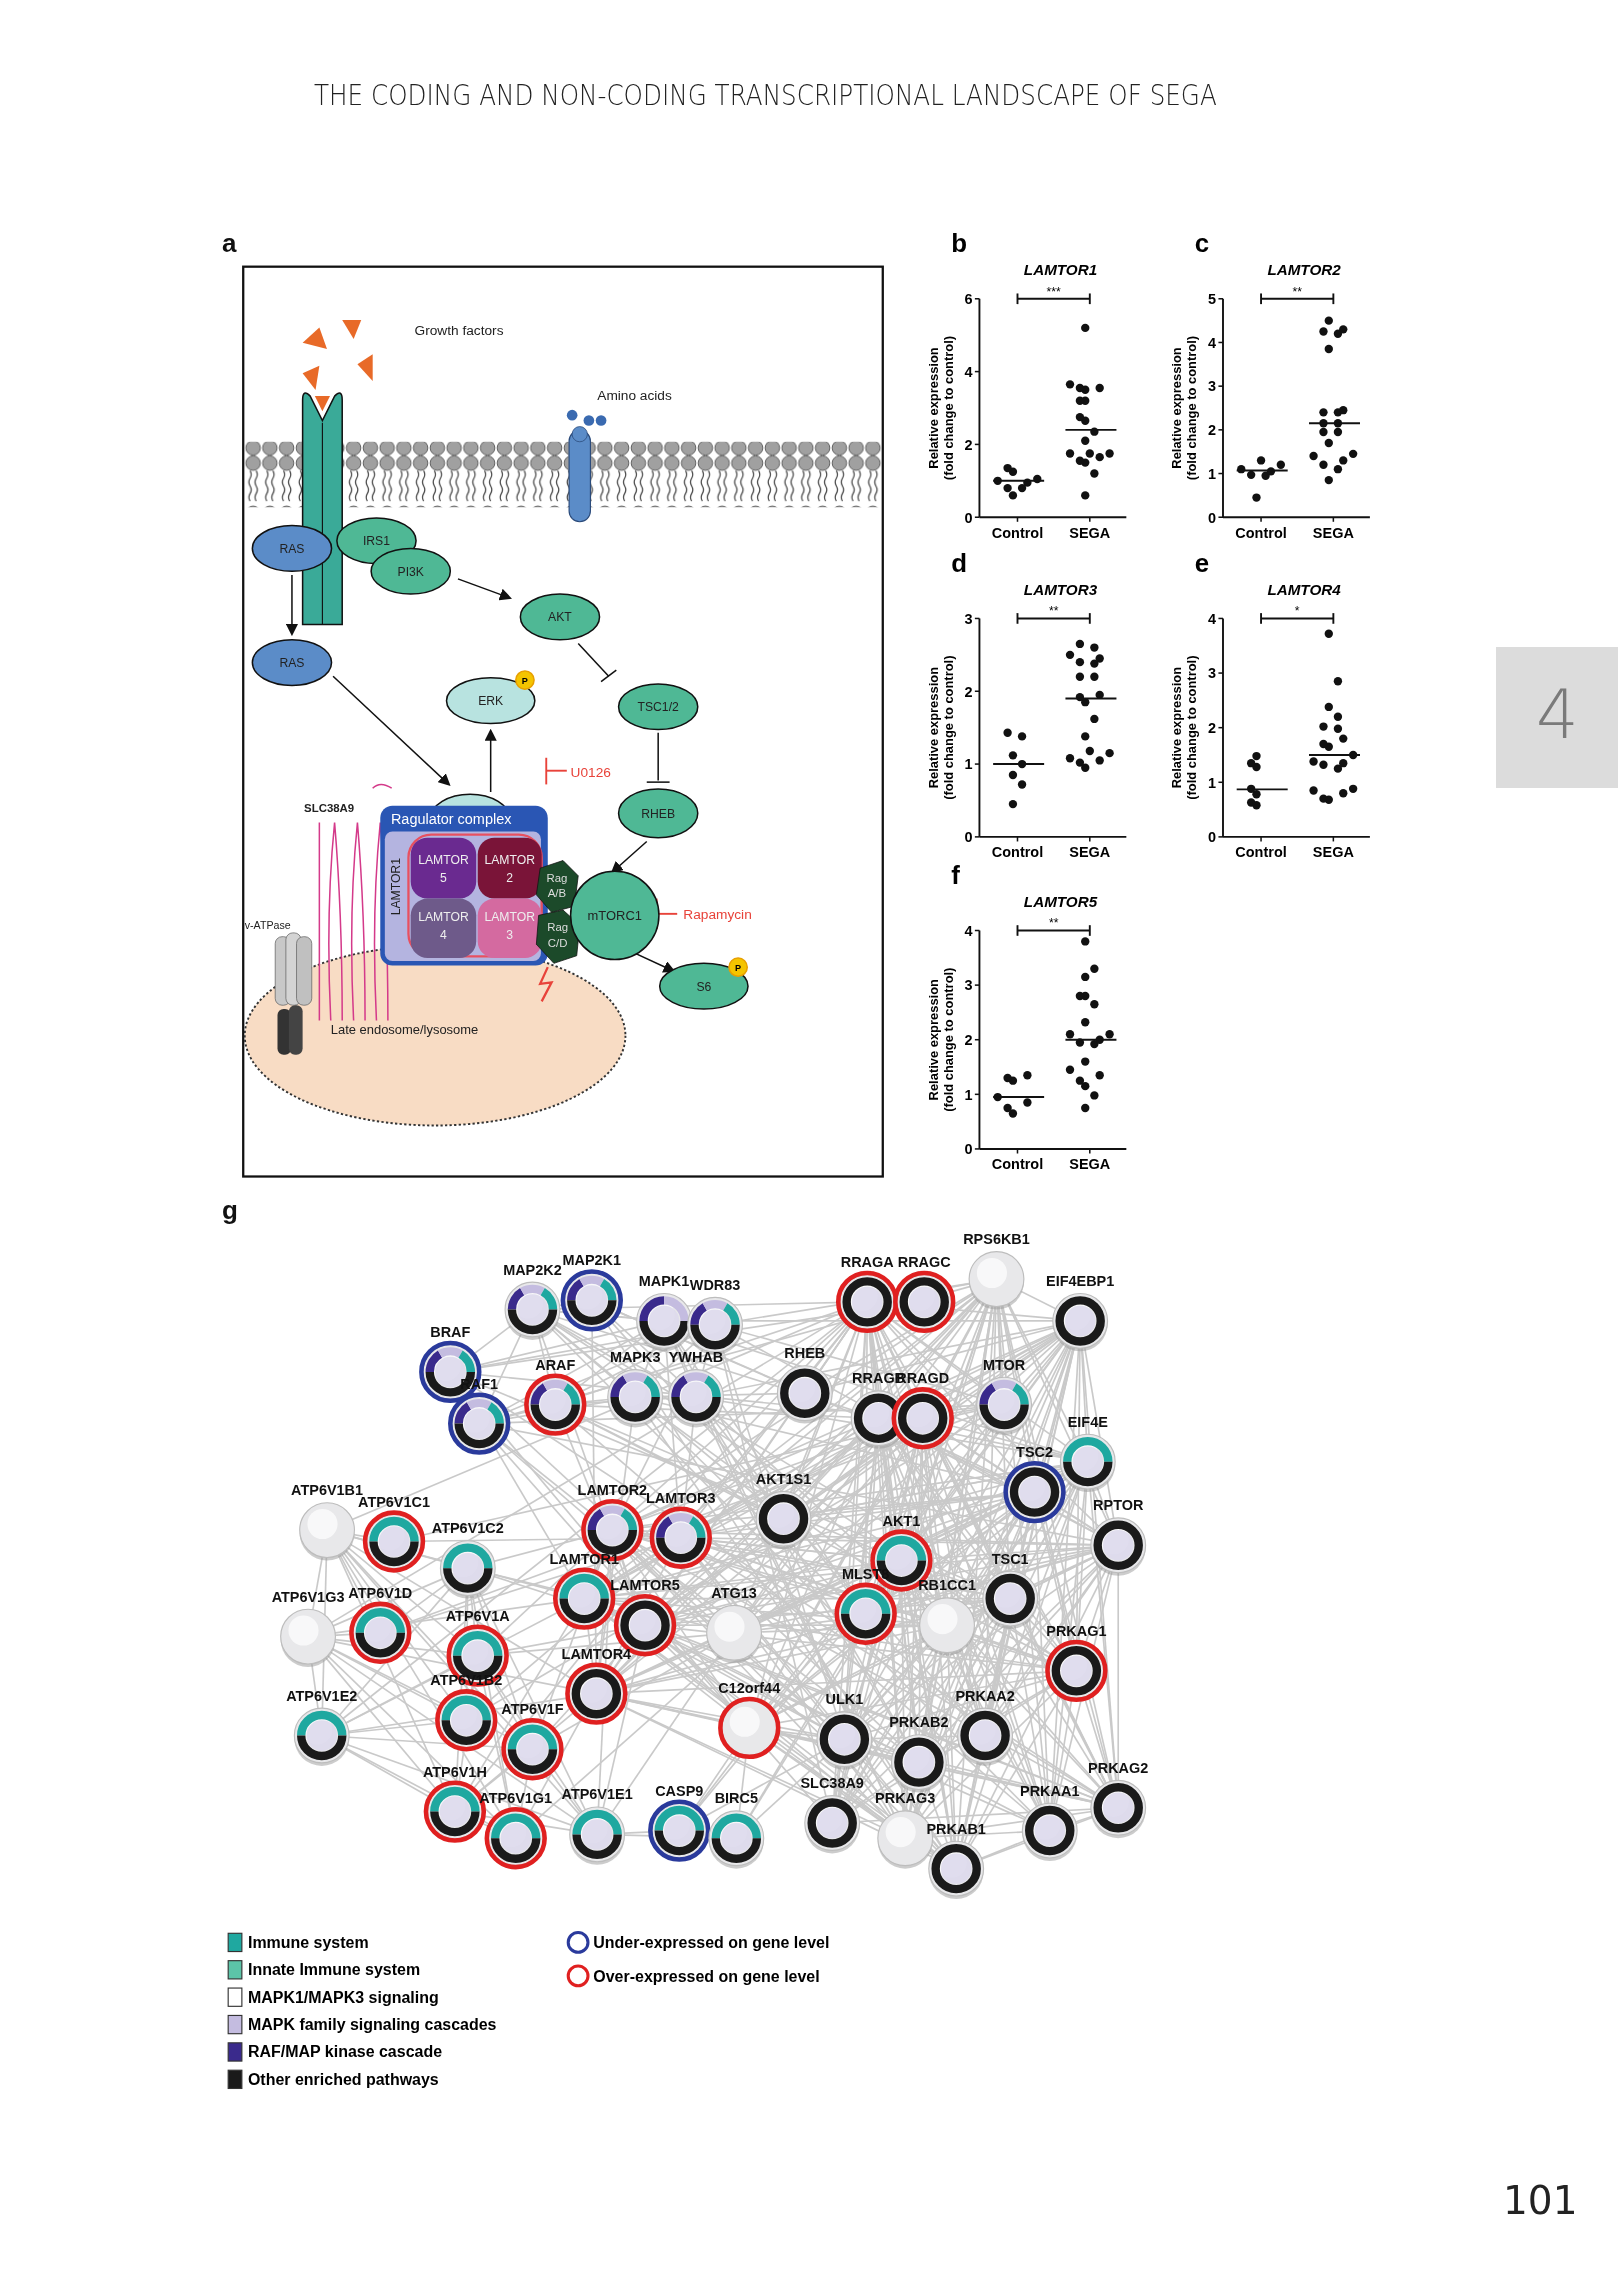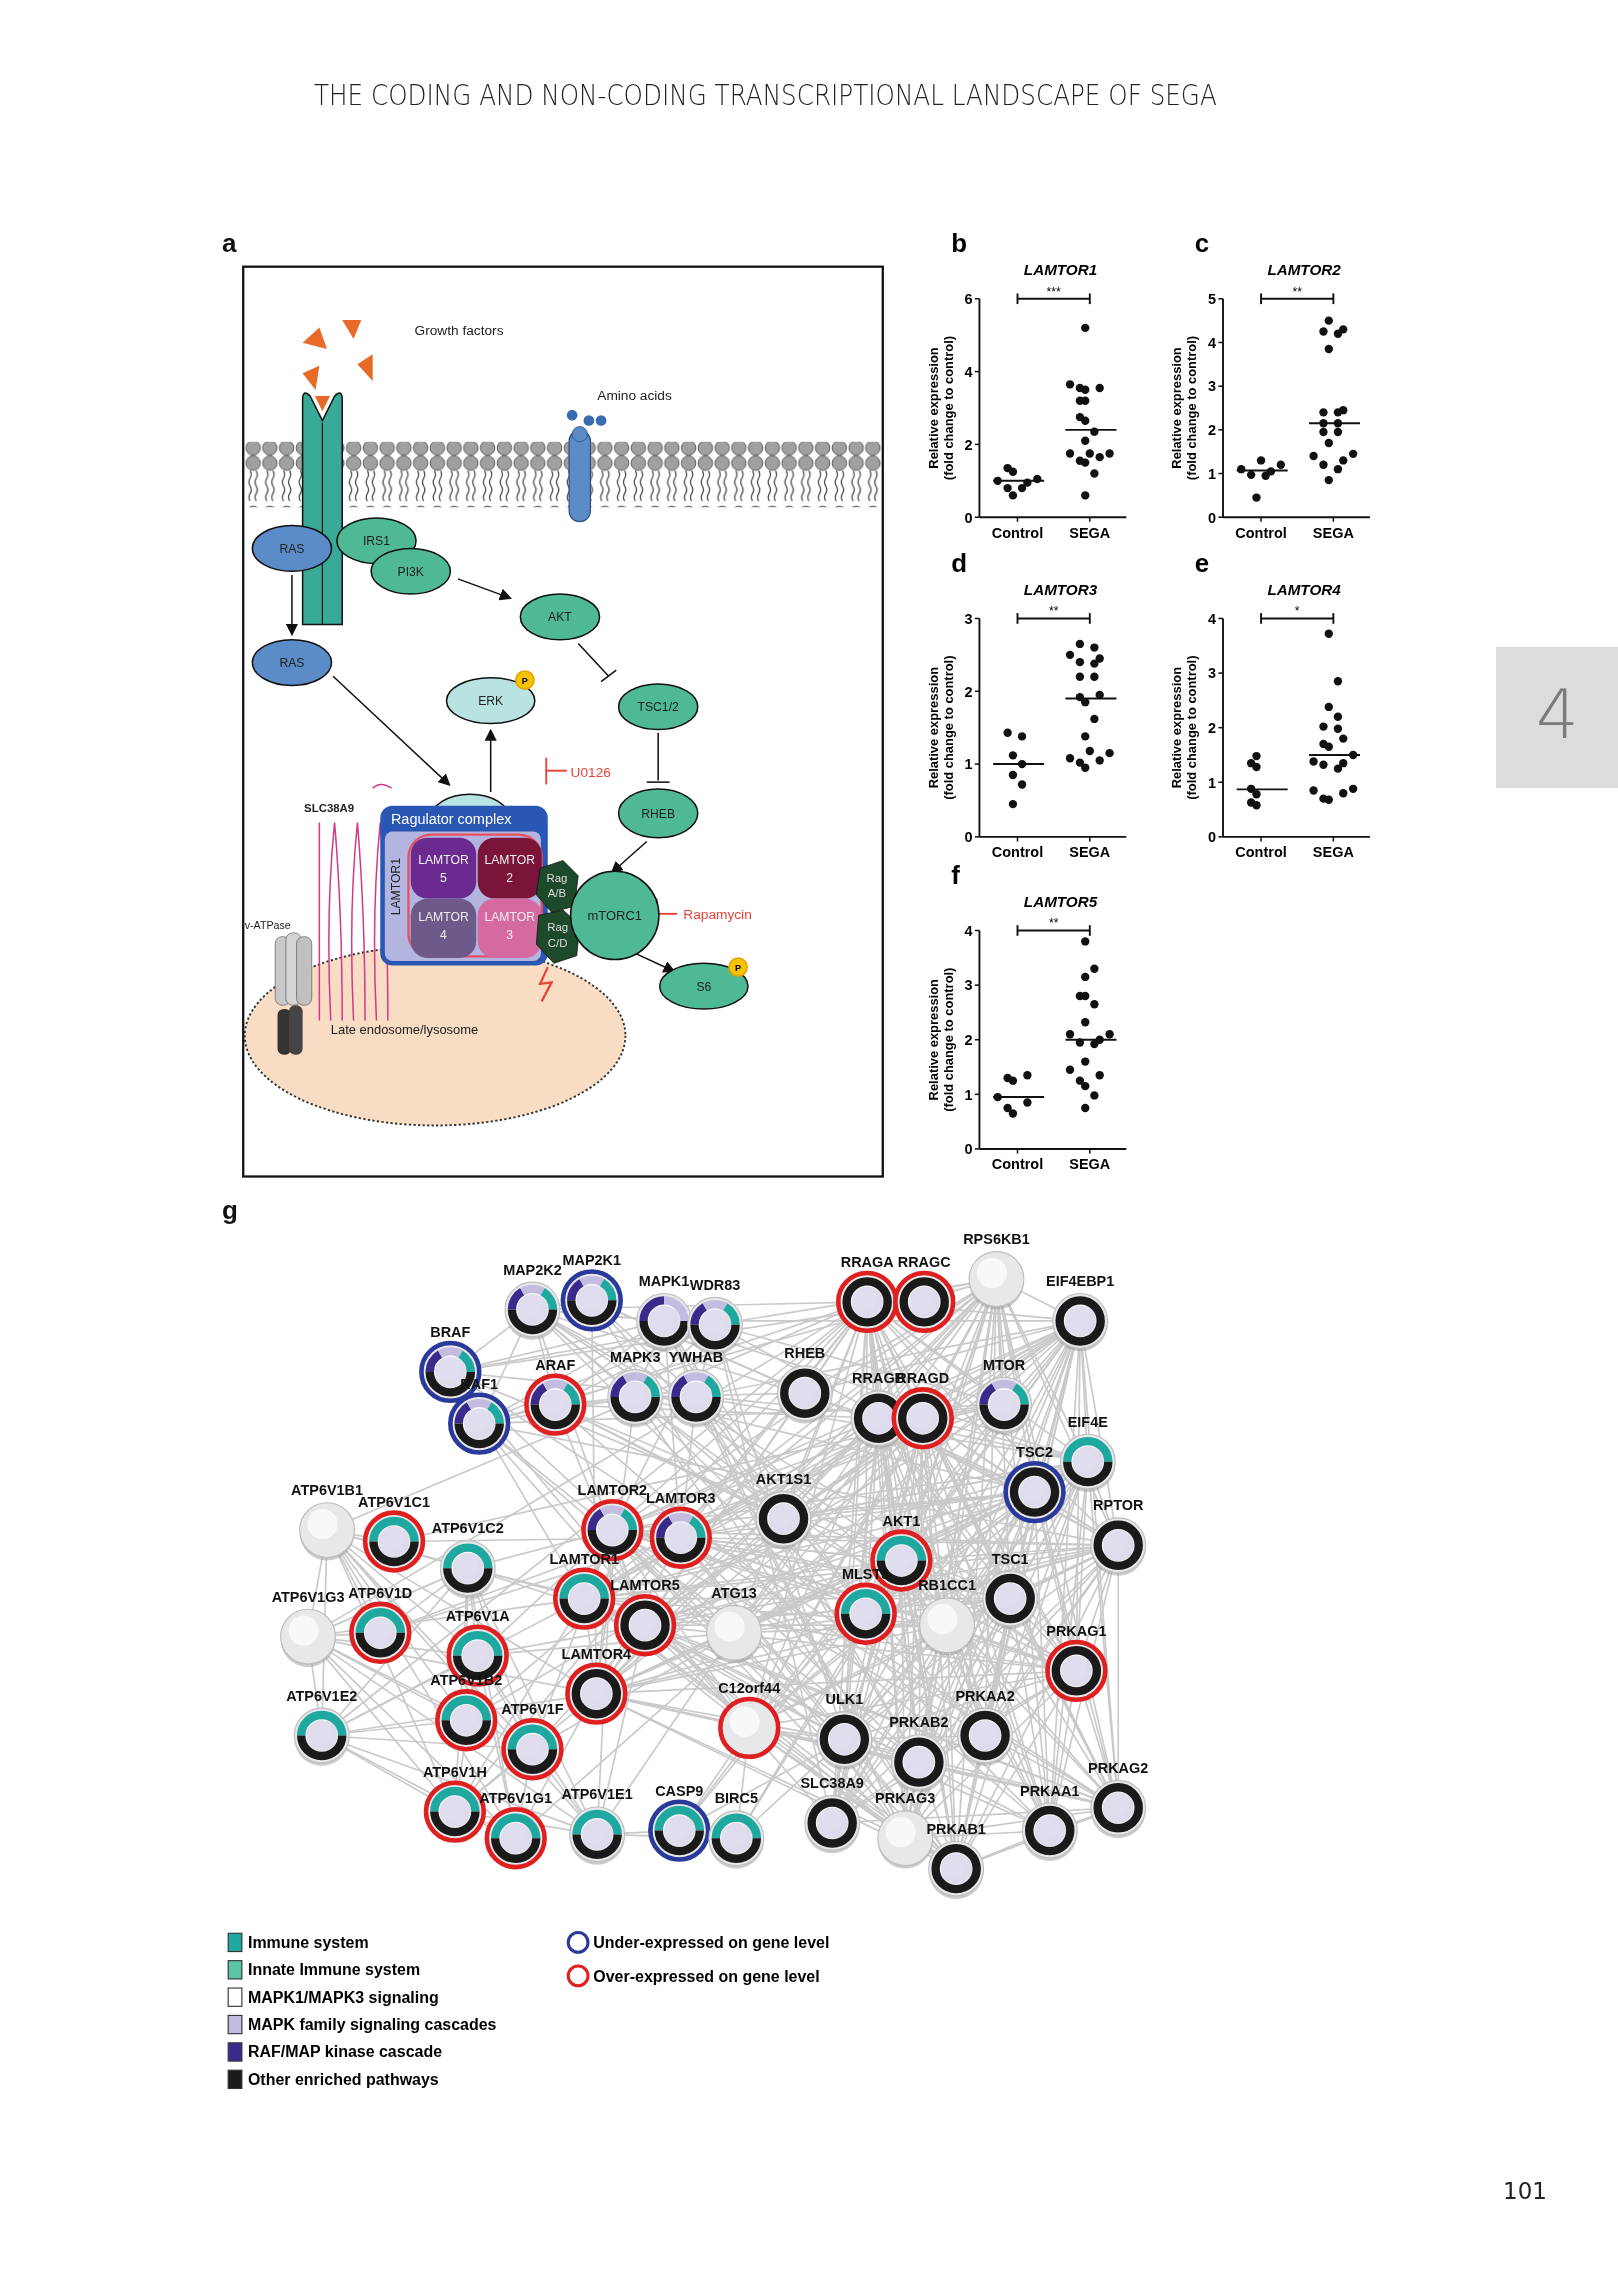--- a/index.html
+++ b/index.html
@@ -1,20 +1,20 @@
 <!DOCTYPE html>
 <html style="font-size:12px"><head>
 <meta charset="utf-8">
 <style>
   html,body{margin:0;padding:0;background:#fff;}
   body{width:1618px;height:2284px;position:relative;overflow:hidden;font-family:"Liberation Sans",sans-serif;color:#111;}
   .running-head{position:absolute;top:79px;left:314px;font-family:"DejaVu Sans",sans-serif;font-size:28px;letter-spacing:0px;color:#222;font-weight:300;transform:scaleX(0.88);transform-origin:left top;white-space:nowrap;}
   .chapter-tab{position:absolute;left:1496px;top:647px;width:123px;height:141px;background:#dcdcdc;}
   .chapter-tab span{position:absolute;left:40px;top:29px;font-family:"DejaVu Sans",sans-serif;font-size:67px;color:#7a7a7a;font-weight:200;}
-  .page-num{position:absolute;left:1503px;top:2178px;font-family:"DejaVu Sans",sans-serif;font-size:23px;color:#222;}
+  .page-num{position:absolute;left:1503px;top:2178px;font-family:"DejaVu Sans",sans-serif;font-size:39px;color:#222;}
   .panel-letter{position:absolute;font-family:"Liberation Sans",sans-serif;font-weight:bold;font-size:26px;color:#111;}
   svg{position:absolute;overflow:visible;}
   .svgtxt{font-family:"Liberation Sans",sans-serif;}
 </style>
 </head>
 <body>
 
 <div class="running-head">THE CODING AND NON-CODING TRANSCRIPTIONAL LANDSCAPE OF SEGA</div>
 <div class="chapter-tab">
     <span>4</span>

